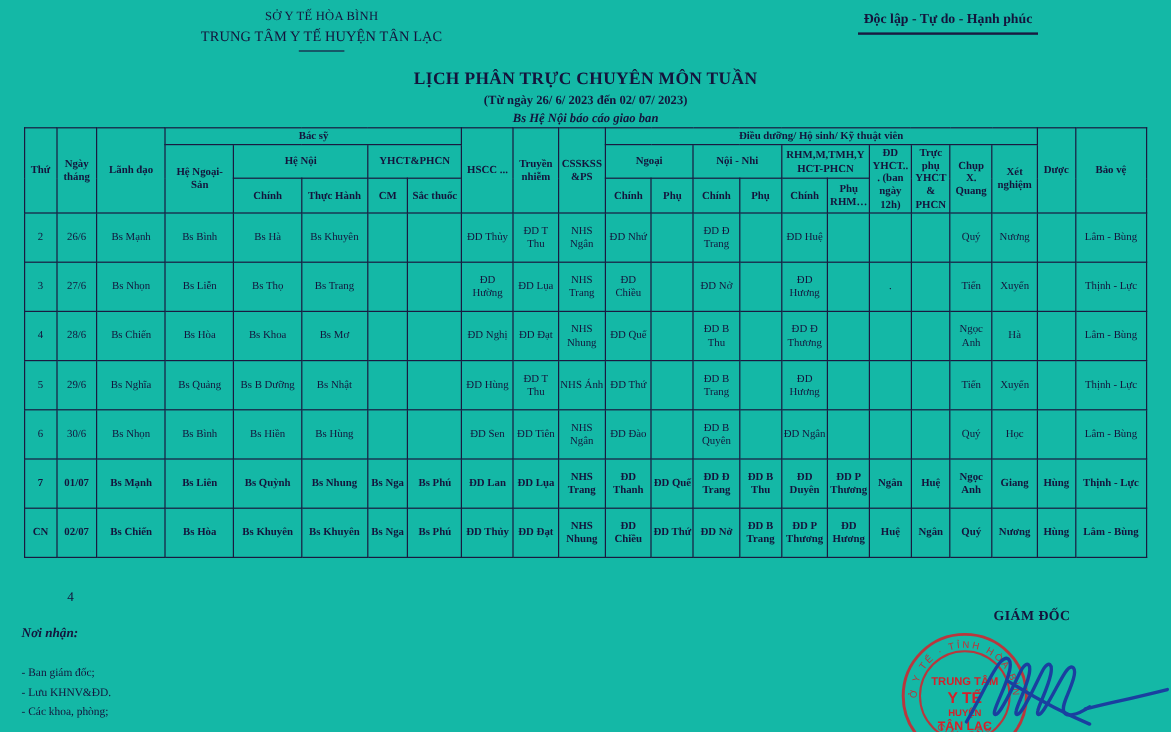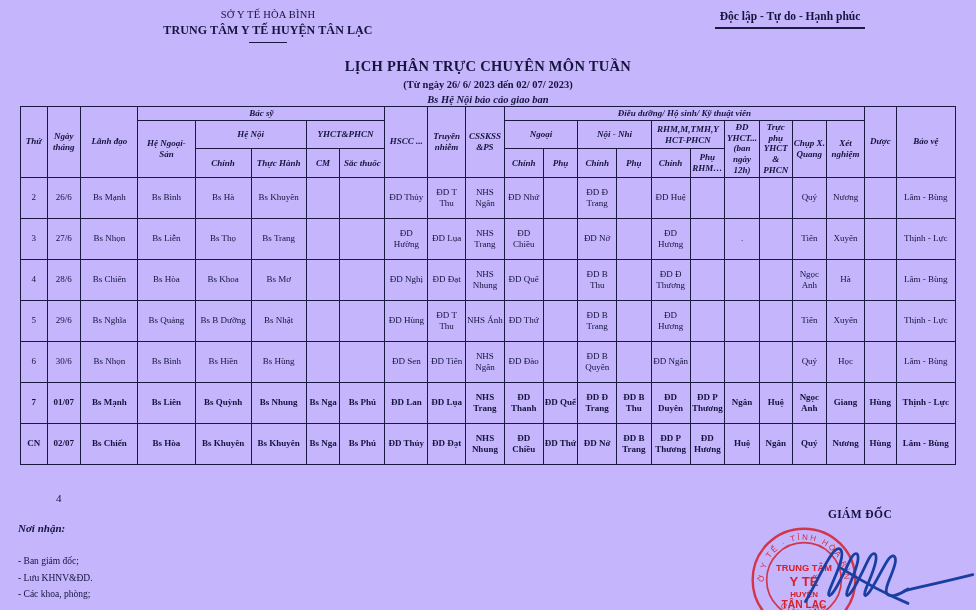--- a/index.html
+++ b/index.html
@@ -12,21 +12,21 @@
     height: 610px;
     overflow: hidden;
     font-family: "Liberation Serif", "DejaVu Serif", serif;
     color: #14143c;
     position: relative;
   }
   .page {
     position: relative;
     width: 976px;
     height: 610px;
-    background: #c4b5fd;
+    background: #14b8a6;
   }
 
   
   .doc-head {
     position: absolute;
     top: 8px;
     left: 0;
     width: 976px;
     height: 50px;
   }
@@ -44,21 +44,21 @@
     width: 340px;
     text-align: center;
   }
   .org-sub {
     font-size: 10.5px;
     letter-spacing: .2px;
     line-height: 1.35;
   }
   .org-main {
     font-size: 12px;
-    font-weight: bold;
+    font-weight: normal;
     line-height: 1.4;
     letter-spacing: .1px;
   }
   .nation-main {
     font-size: 11.5px;
     font-weight: bold;
     letter-spacing: .1px;
     line-height: 1.4;
   }
   .nation-sub {
@@ -121,21 +121,20 @@
     text-align: center;
     vertical-align: middle;
     padding: 1px 1px;
     line-height: 1.2;
     overflow: hidden;
     word-wrap: break-word;
   }
   table.sched th {
     font-weight: bold;
     font-size: 9px;
-    font-style: italic;
   }
   table.sched td {
     font-size: 9px;
     height: 38px;
   }
   tr.row-bold td {
     font-weight: bold;
   }
   .outer-thick {
     border: 1.6px solid #13133a;

